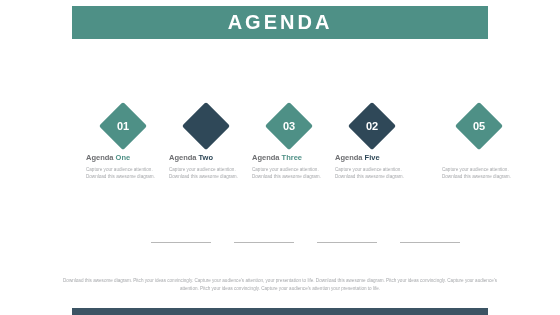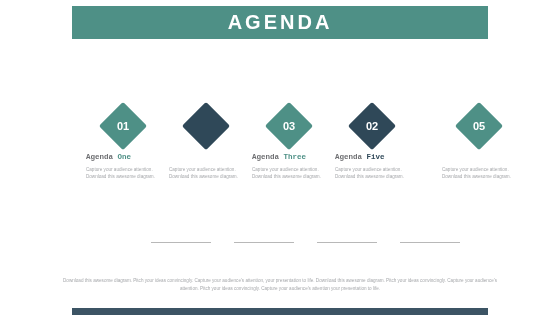--- a/index.html
+++ b/index.html
@@ -91,21 +91,20 @@
   }
   .node-title {
     position: absolute;
     top: 48px;
     left: 8px;
     width: 120px;
     font-size: 7.5px;
     font-weight: bold;
     color: #6d6e71;
     white-space: nowrap;
-    font-family: Liberation Mono, monospace;
   }
   .node-title .accent {
     font-weight: bold;
   }
   .node-body {
     position: absolute;
     top: 61px;
     left: 8px;
     width: 86px;
     font-size: 4.6px;
@@ -154,20 +153,21 @@
         <div class="diamond-num">01</div>
       </div>
       <div class="node-title"><span>Agenda </span><span class="accent" style="color:#4e9086;">One</span></div>
       <div class="node-body">Capture your audience  attention. Download this awesome diagram.</div>
     </div>
 
     <div class="node" style="left:145px;">
       <div class="diamond-wrap">
         <div class="diamond" style="background:#2f4858;"></div>
       </div>
+      <div class="node-title"><span>Agenda </span><span class="accent" style="color:#2f4858;">Two</span></div>
       <div class="node-body">Capture your audience  attention. Download this awesome diagram.</div>
     </div>
 
     <div class="node" style="left:228px;">
       <div class="diamond-wrap">
         <div class="diamond" style="background:#4e9086;"></div>
         <div class="diamond-num">03</div>
       </div>
       <div class="node-title"><span>Agenda </span><span class="accent" style="color:#4e9086;">Three</span></div>
       <div class="node-body">Capture your audience  attention. Download this awesome diagram.</div>

